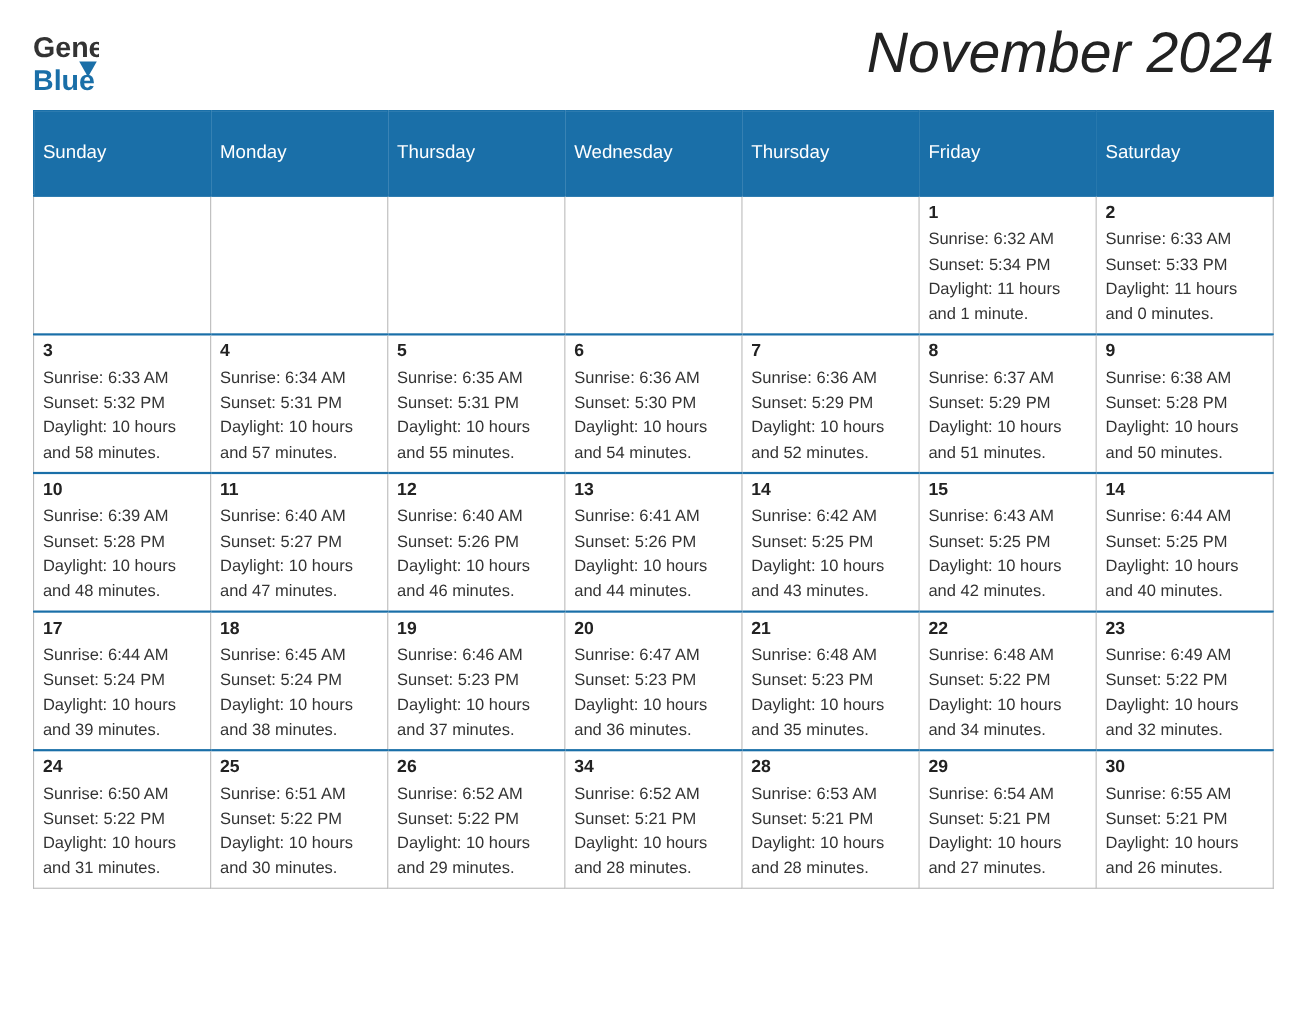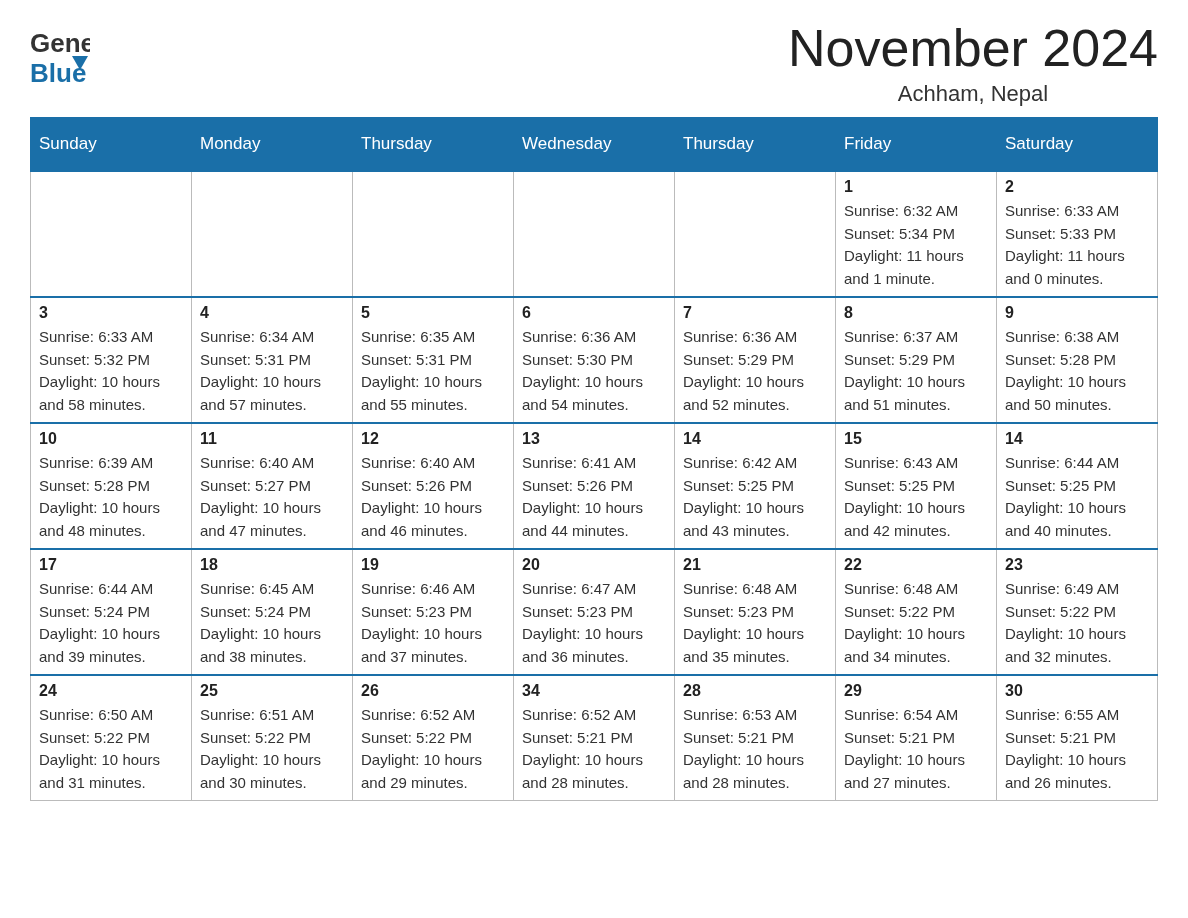--- a/index.html
+++ b/index.html
@@ -15,21 +15,22 @@
       justify-content: space-between;
       align-items: flex-start;
       margin-bottom: 10px;
     }
     .logo {
       display: flex;
       align-items: center;
       gap: 0;
     }
     .title-block {
-      text-align: center;
+      text-align: right;
+      font-style: italic;
     }
     .month-title {
       font-size: 52px;
       font-weight: normal;
       color: #222;
       line-height: 1.1;
     }
     .location {
       font-size: 22px;
       color: #333;
@@ -38,21 +39,21 @@
     .calendar-table {
       width: 100%;
       border-collapse: collapse;
       border: 1px solid #aaa;
     }
     .calendar-table th {
       background-color: #1a6fa8;
       color: #fff;
       font-size: 17px;
       font-weight: normal;
-      padding: 16px 8px;
+      padding: 28px 8px;
       text-align: left;
       border: 1px solid #1a6fa8;
     }
     .calendar-table td {
       border: 1px solid #bbb;
       vertical-align: top;
       padding: 6px 8px;
       width: calc(100% / 7);
       min-height: 110px;
       height: 110px;
@@ -83,21 +84,20 @@
   <div class="logo">
     <svg width="60" height="70" viewBox="0 0 60 70">
 
       <text x="0" y="32" font-size="26" font-weight="bold" fill="#333" font-family="Arial">General</text>
       <polygon points="42,36 58,36 50,50" fill="#1a6fa8"></polygon>
       <text x="0" y="62" font-size="26" font-weight="bold" fill="#1a6fa8" font-family="Arial">Blue</text>
     </svg>
   </div>
   <div class="title-block">
     <div class="month-title">November 2024</div>
-    <div class="location">Achham, Nepal</div>
   </div>
 </div>
 
 <table class="calendar-table">
   <thead>
     <tr>
     <th>Sunday</th>
         <th>Monday</th>
         <th>Thursday</th>
         <th>Wednesday</th>

